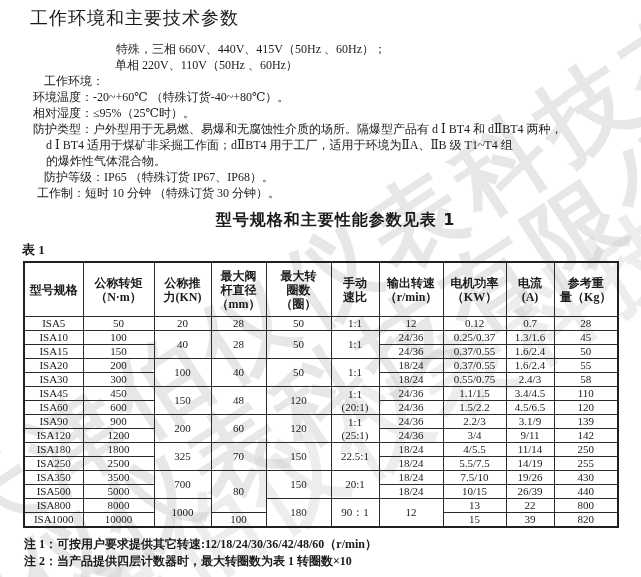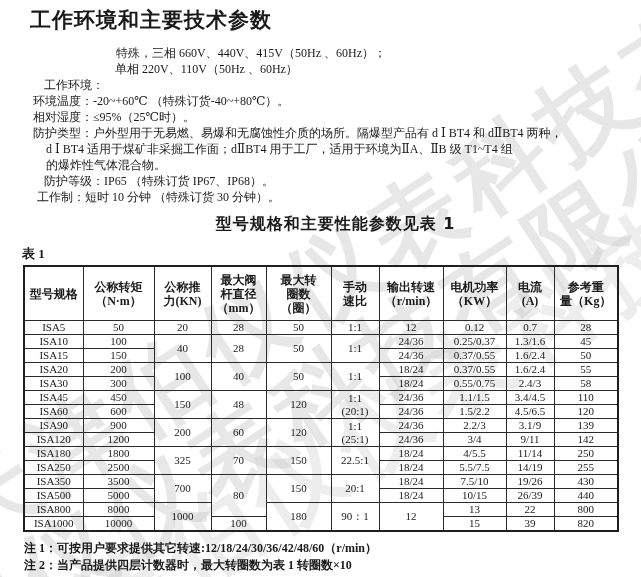--- a/index.html
+++ b/index.html
@@ -13,22 +13,22 @@
     font-family:"DejaVu Sans","Liberation Sans",sans-serif;font-weight:bold;
     font-size:92px;letter-spacing:9px;color:#c7c7c7;opacity:.42;
     transform-origin:0 0;transform:rotate(-33deg);
   }
   .wm0{left:-80px;top:470px;}
   .wm1{left:-260px;top:700px;}
   .wm2{left:-30px;top:620px;opacity:.30;}
   
   .content{position:relative;z-index:1;padding-top:6px;}
   .h1{
-    font-family:"DejaVu Sans","Liberation Sans",sans-serif;font-weight:bold;
-    font-size:21px;margin:0 0 11px 30px;letter-spacing:1px;
+    font-family:"DejaVu Sans","Liberation Sans",sans-serif;font-weight:normal;
+    font-size:18px;margin:0 0 11px 30px;letter-spacing:1px;
   }
   .h2{
     font-family:"DejaVu Sans","Liberation Sans",sans-serif;font-weight:bold;
     font-size:16px;margin:9px 0 10px 30px;letter-spacing:1px;text-align:center;
   }
   .spec{font-size:12px;line-height:16px;}
   .spec .line{white-space:nowrap;}
   .i0{margin-left:37px;}
   .i1{margin-left:44px;}
   .i2{margin-left:33px;}

